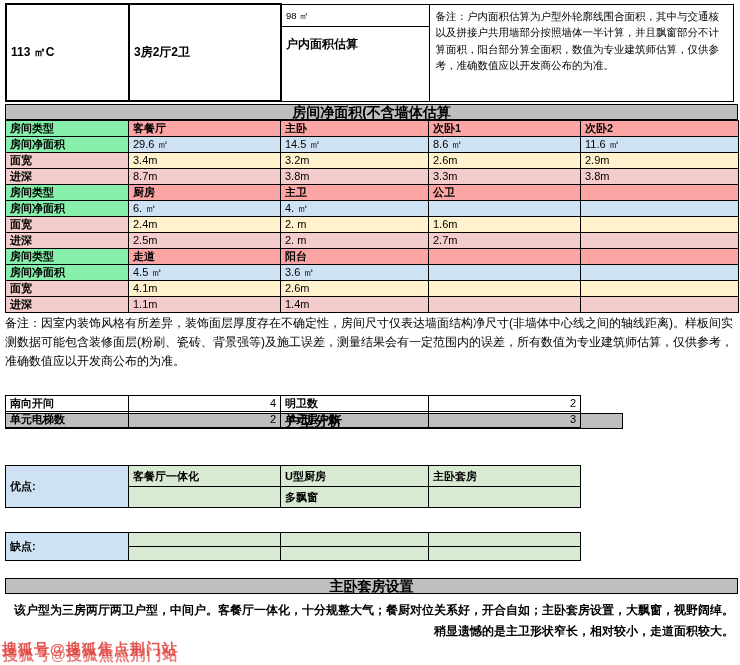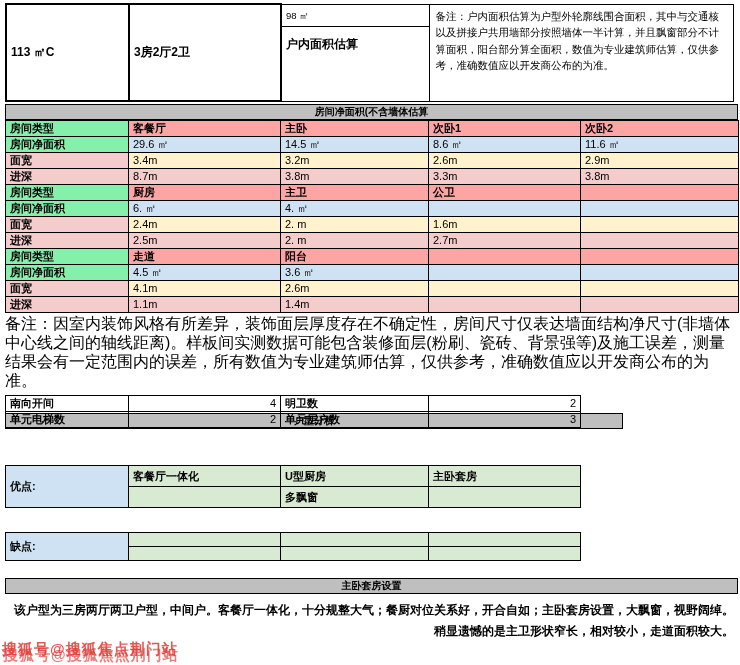--- a/index.html
+++ b/index.html
@@ -5,31 +5,31 @@
   html,body{margin:0;padding:0;background:#fff;}
   #page{position:relative;width:740px;height:665px;background:#ffffff;
         font-family:"Liberation Sans",sans-serif;color:#000;overflow:hidden;}
   table{border-collapse:collapse;table-layout:fixed;}
   td{border:1px solid #000;font-size:11px;padding:0 4px;height:15px;line-height:15px;
      white-space:nowrap;overflow:hidden;vertical-align:middle;}
   .abs{position:absolute;}
   .bold{font-weight:bold;}
   .right{text-align:right;}
   .hdr{box-sizing:border-box;background:#bfbfbf;border:1px solid #000;font-weight:bold;
-       font-size:10px;text-align:center;height:16px;line-height:14px;}
+       font-size:14px;text-align:center;height:16px;line-height:14px;}
   .lbl{background:#86efac;font-weight:bold;}
   .lblpink{background:#f4cccc;font-weight:bold;}
   .vtype{background:#fca5a5;font-weight:bold;}
   .varea{background:#cfe2f3;}
   .vwidth{background:#fff2cc;}
   .vdepth{background:#f4cccc;}
   .green{background:#d9ead3;font-weight:bold;height:20px;line-height:20px;}
   .green-s{background:#d9ead3;height:13px;line-height:13px;}
   .pclbl{background:#cfe2f3;font-weight:bold;vertical-align:middle;}
-  .note{font-size:16px;line-height:19px;white-space:normal;word-break:break-all;}
+  .note{font-size:12px;line-height:19px;white-space:normal;word-break:break-all;}
   .thick{border:2px solid #000;}
   .top-big{font-size:12px;font-weight:bold;}
   .top-small{font-size:9.5px;height:21px;line-height:21px;}
   .top-title{font-weight:bold;font-size:12px;vertical-align:top;padding-top:10px;height:64px;}
   .topnote{font-size:10.5px;line-height:16.5px;white-space:normal;word-break:break-all;
            vertical-align:top;padding:3px 6px;}
   .review{font-size:12px;font-weight:bold;line-height:21px;white-space:normal;word-break:break-all;text-align:right;}
   .wm{position:absolute;font-size:15px;font-weight:bold;color:#dd3b36;letter-spacing:1px;
       white-space:nowrap;}
   .wm1{left:2px;top:640px;opacity:.85;filter:blur(.3px);}

